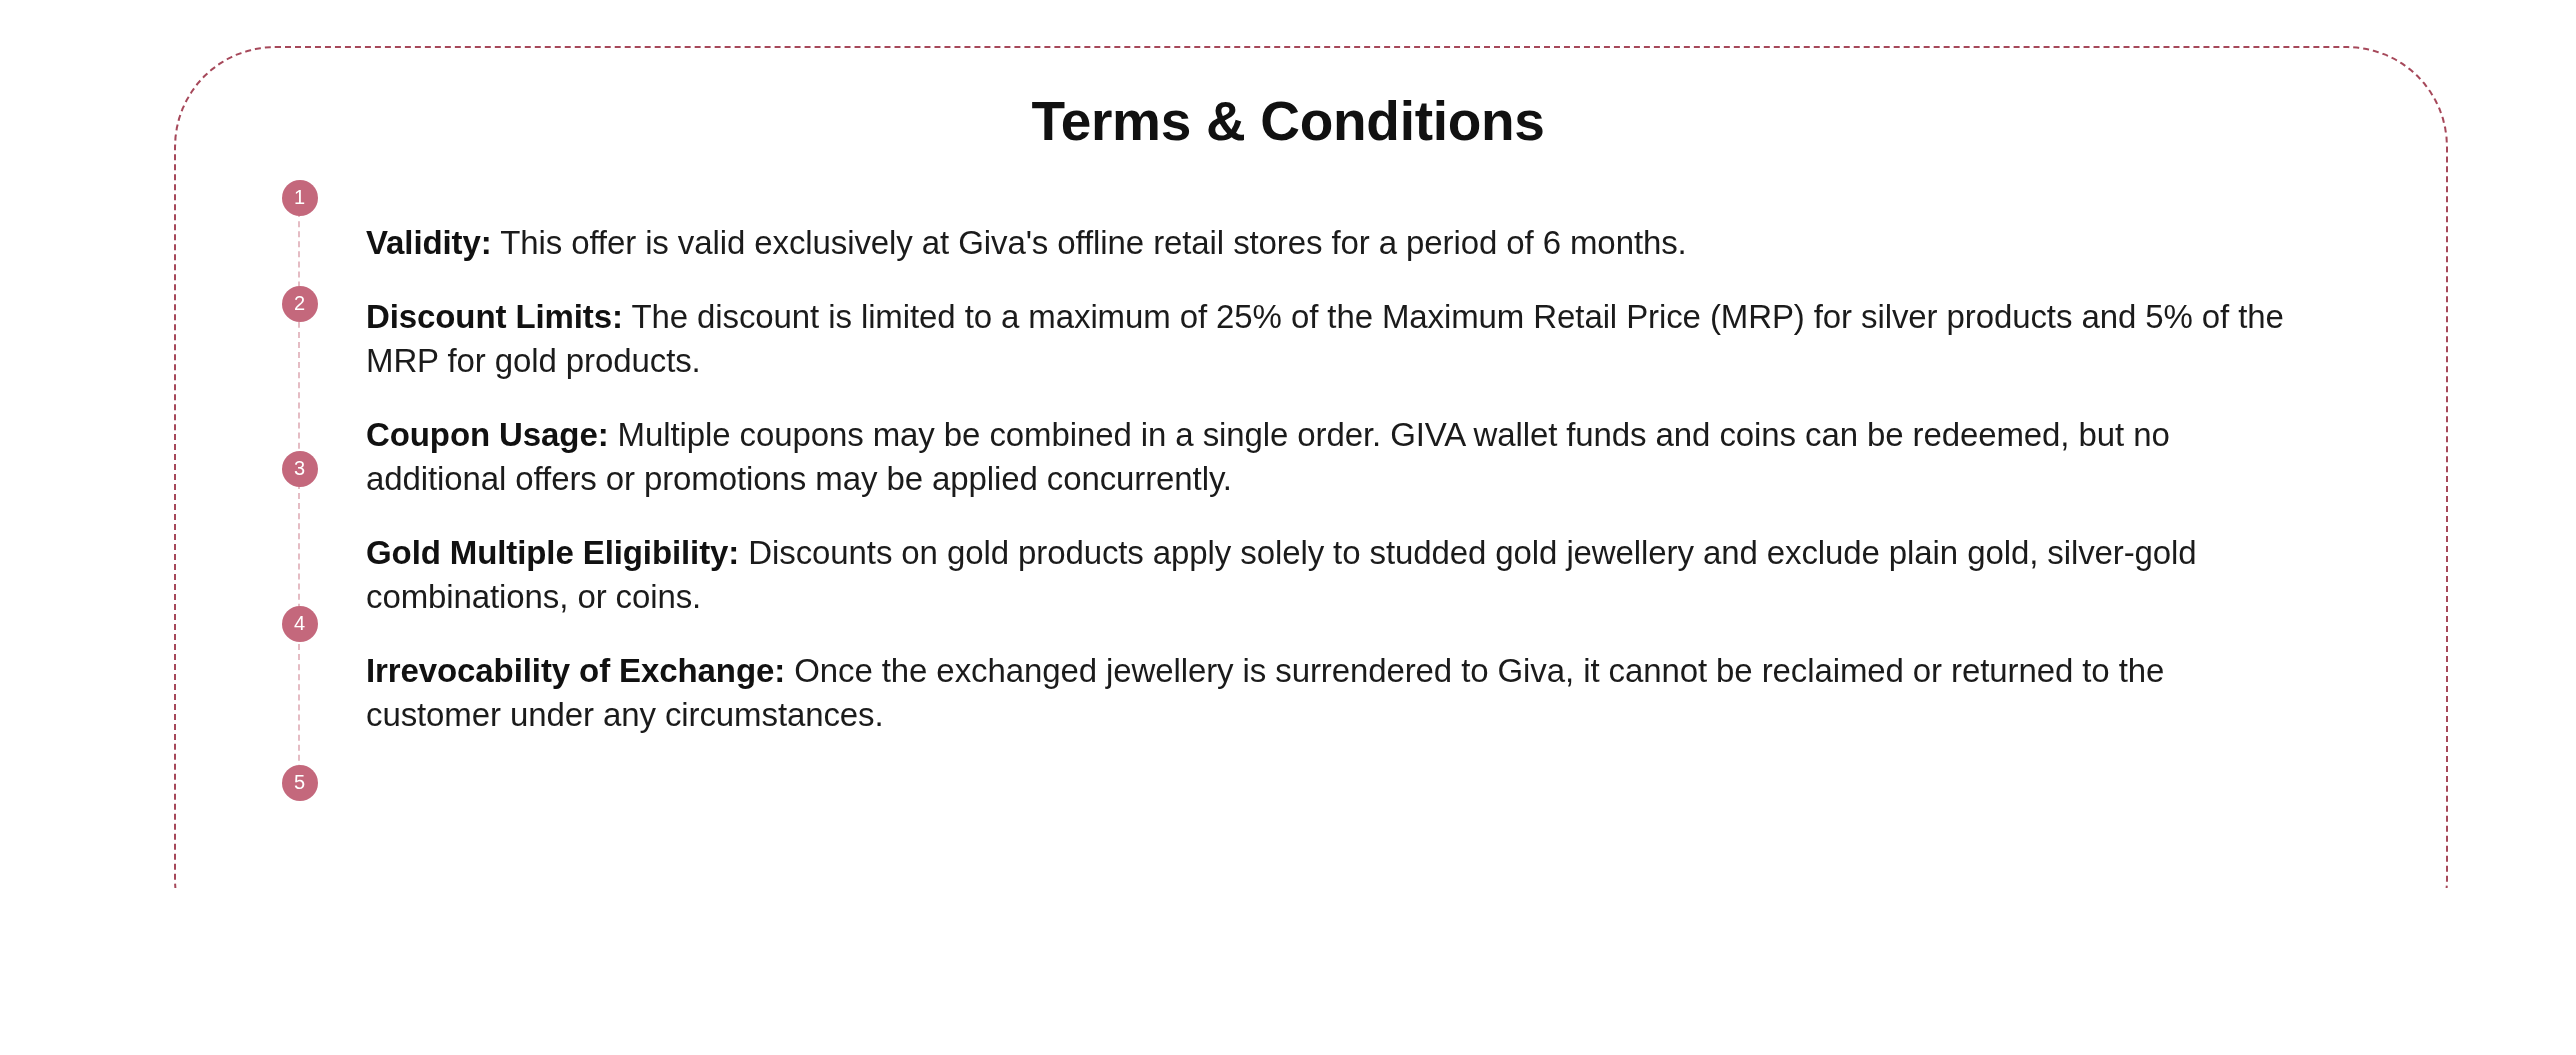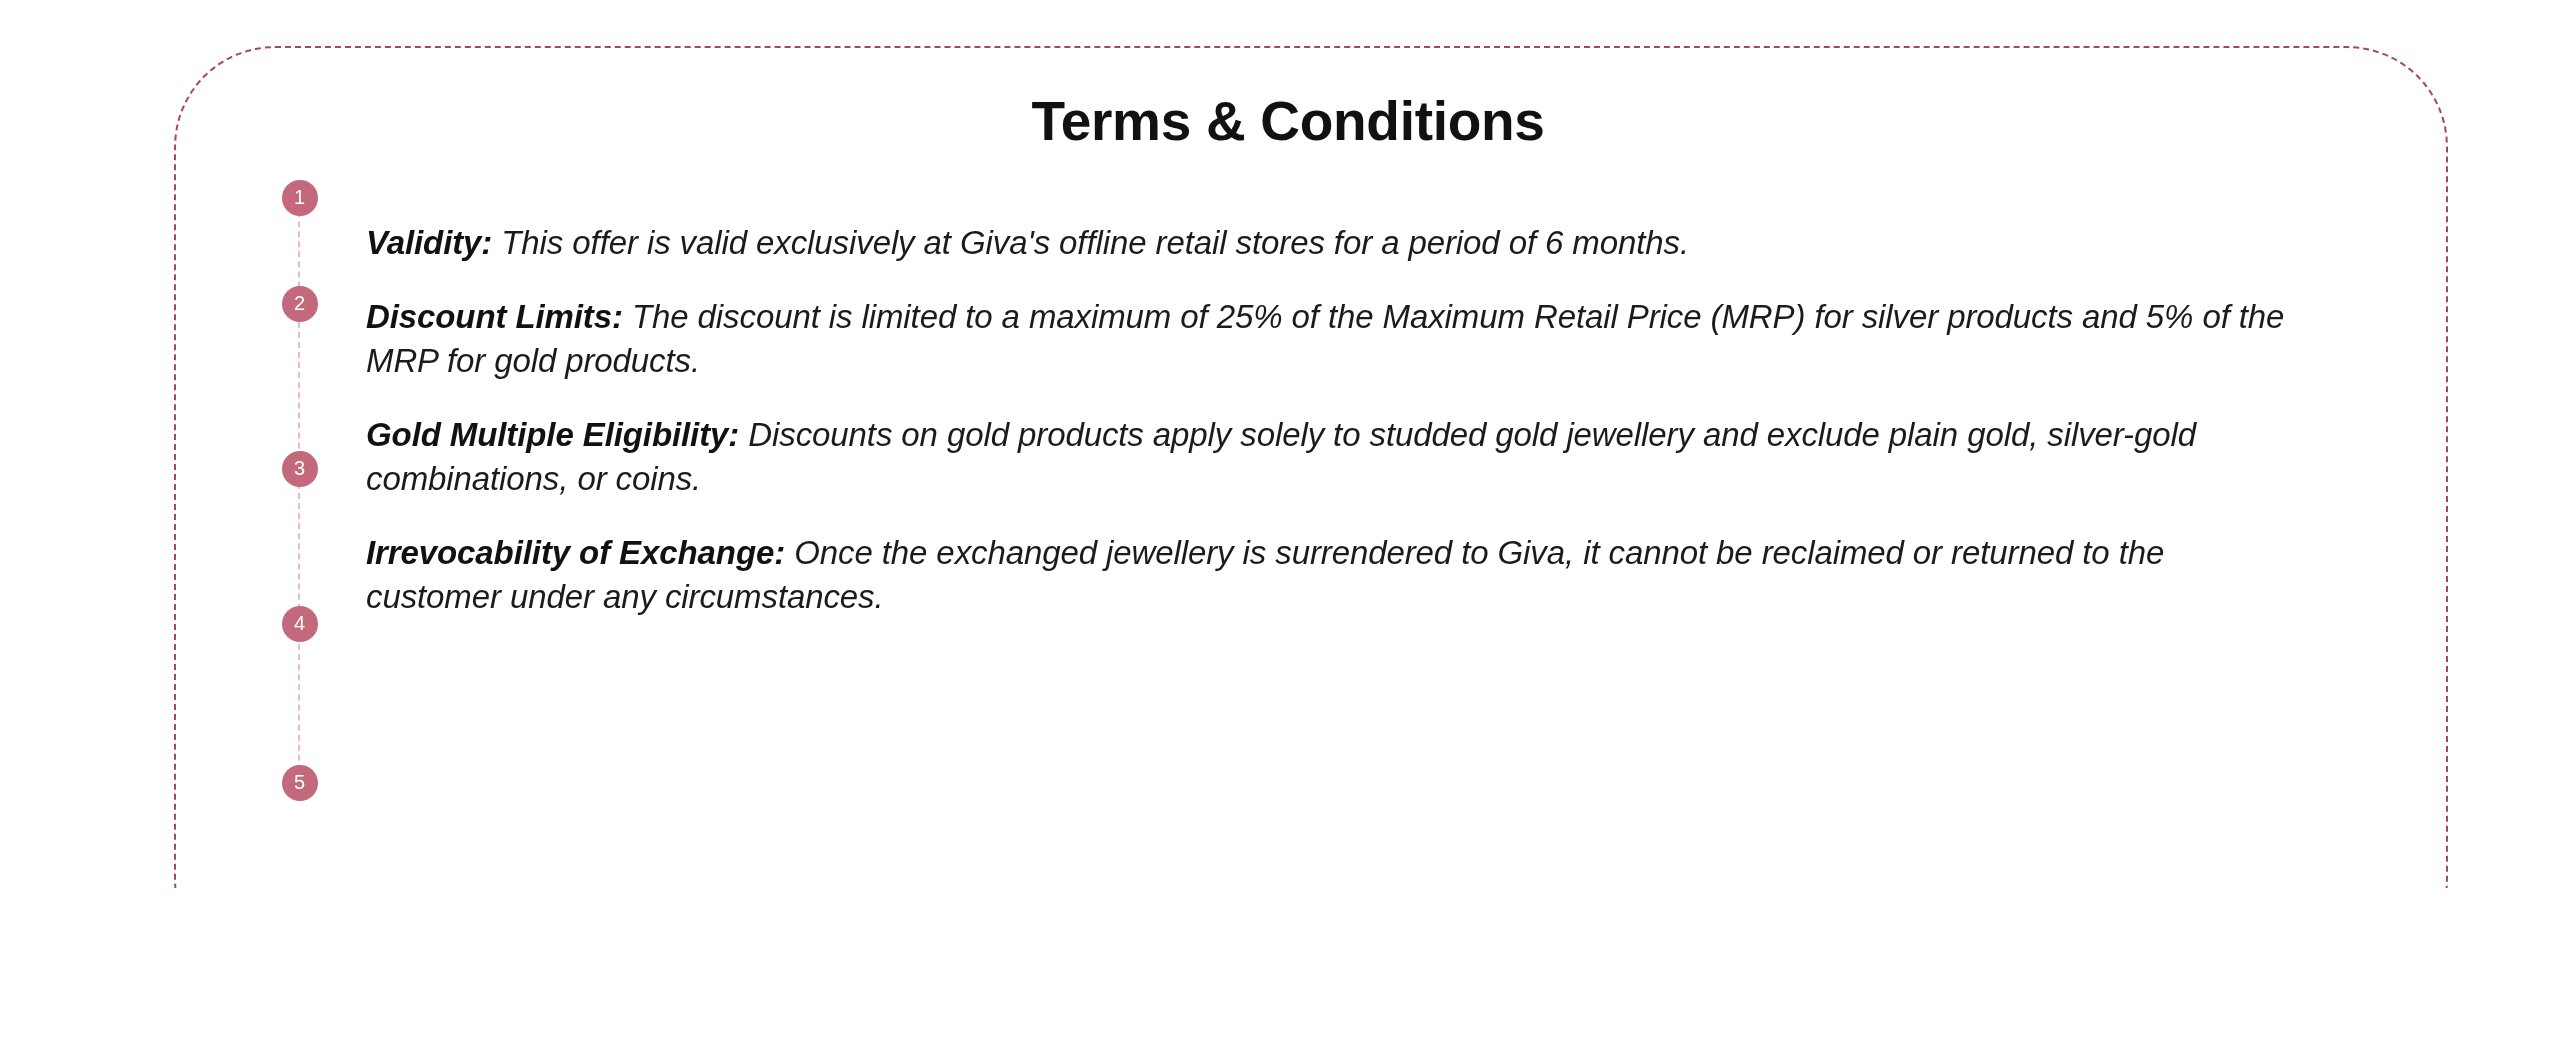--- a/index.html
+++ b/index.html
@@ -82,21 +82,20 @@
     top: 221px;
     width: 1925px;
   }
   .term {
     font-size: 33px;
     line-height: 44px;
     color: #1b1b1b;
     font-weight: 400;
     margin-bottom: 30px;
     letter-spacing: -0.1px;
-    font-style: italic;
   }
   .term:last-child { margin-bottom: 16px; }
   .term b { font-weight: bold; color: #111111; }
 </style>
 </head>
 <body>
 
 <div class="canvas">
 
   <div class="frame"></div>
@@ -124,20 +123,24 @@
   <div class="terms">
     <div class="term">
       <b>Validity:</b>
       <span>This offer is valid exclusively at Giva's offline retail stores for a period of 6 months.</span>
     </div>
     <div class="term">
       <b>Discount Limits:</b>
       <span>The discount is limited to a maximum of 25% of the Maximum Retail Price (MRP) for silver products and 5% of the MRP for gold products.</span>
     </div>
     <div class="term">
+      <b>Coupon Usage:</b>
+      <span>Multiple coupons may be combined in a single order. GIVA wallet funds and coins can be redeemed, but no additional offers or promotions may be applied concurrently.</span>
+    </div>
+    <div class="term">
       <b>Gold Multiple Eligibility:</b>
       <span>Discounts on gold products apply solely to studded gold jewellery and exclude plain gold, silver-gold combinations, or coins.</span>
     </div>
     <div class="term">
       <b>Irrevocability of Exchange:</b>
       <span>Once the exchanged jewellery is surrendered to Giva, it cannot be reclaimed or returned to the customer under any circumstances.</span>
     </div>
   </div>
 
 </div>

